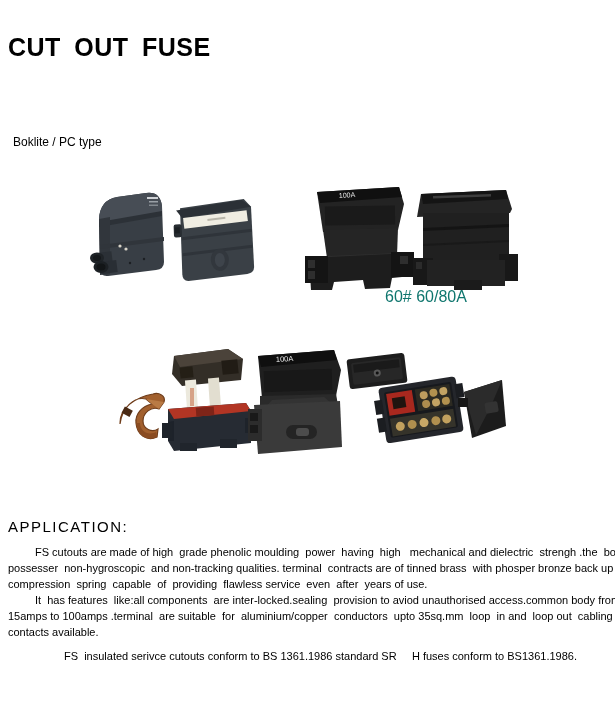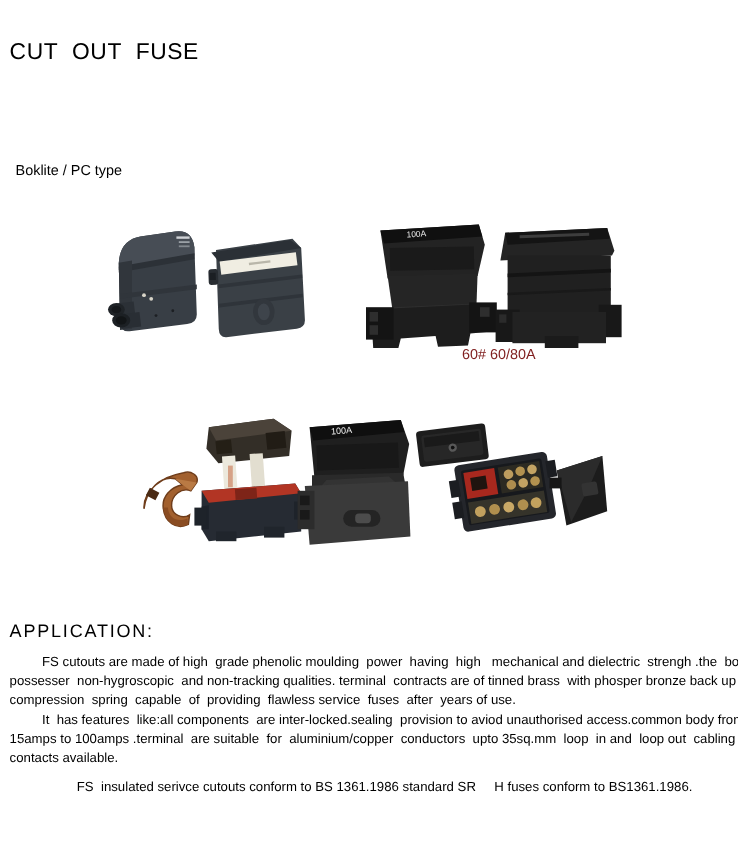--- a/index.html
+++ b/index.html
@@ -5,32 +5,32 @@
   * { margin:0; padding:0; box-sizing:border-box; }
   html,body { background:#ffffff; }
   body {
     width:615px; height:709px; position:relative; overflow:hidden;
     font-family:"Liberation Sans", sans-serif; color:#000;
   }
   .page { position:absolute; left:0; top:0; width:615px; height:709px; background:#fff; }
 
   .title {
     position:absolute; left:8px; top:33px;
-    font-size:19px; font-weight:normal; letter-spacing:0.5px; word-spacing:6px;
+    font-size:25px; font-weight:bold; letter-spacing:0.5px; word-spacing:6px;
     color:#000;
   }
   .subtitle { position:absolute; left:13px; top:135px; font-size:12px; }
 
   .fig { position:absolute; }
   #fig1 { left:86px;  top:186px; }
   #fig2 { left:303px; top:182px; }
   #fig3 { left:110px; top:344px; }
   #fig4 { left:342px; top:346px; }
 
-  .caption { position:absolute; font-size:12px; white-space:pre; color:#7f1d1d; }
+  .caption { position:absolute; font-size:16px; white-space:pre; color:#0f766e; }
   #cap-row1 { left:385px; top:288px; }
   .caption-col {
     position:absolute; top:459px; width:130px;
     font-size:12px; line-height:17px; text-align:center; white-space:pre;
   }
   #cap-left  { left:150px; }
   #cap-right { left:320px; }
 
   .app-heading {
     position:absolute; left:8px; top:518px;
@@ -200,20 +200,20 @@
   </svg>
 
   <div class="caption-col" id="cap-left">
   </div>
 
   <h2 class="app-heading">APPLICATION:</h2>
 
   <div class="bodytext">
     <div class="line ind">FS cutouts are made of high  grade phenolic moulding  power  having  high   mechanical and dielectric  strengh .the  body</div>
     <div class="line">possesser  non-hygroscopic  and non-tracking qualities. terminal  contracts are of tinned brass  with phosper bronze back up</div>
-    <div class="line">compression  spring  capable  of  providing  flawless service  fuses  after  years of use.</div>
+    <div class="line">compression  spring  capable  of  providing  flawless service  even  after  years of use.</div>
     <div class="line ind">It  has features  like:all components  are inter-locked.sealing  provision to aviod unauthorised access.common body from</div>
     <div class="line">15amps to 100amps .terminal  are suitable  for  aluminium/copper  conductors  upto 35sq.mm  loop  in and  loop out  cabling</div>
     <div class="line">contacts available.</div>
     <div class="line p3">FS  insulated serivce cutouts conform to BS 1361.1986 standard SR     H fuses conform to BS1361.1986.</div>
   </div>
 
 </div>
 
 </body></html>

